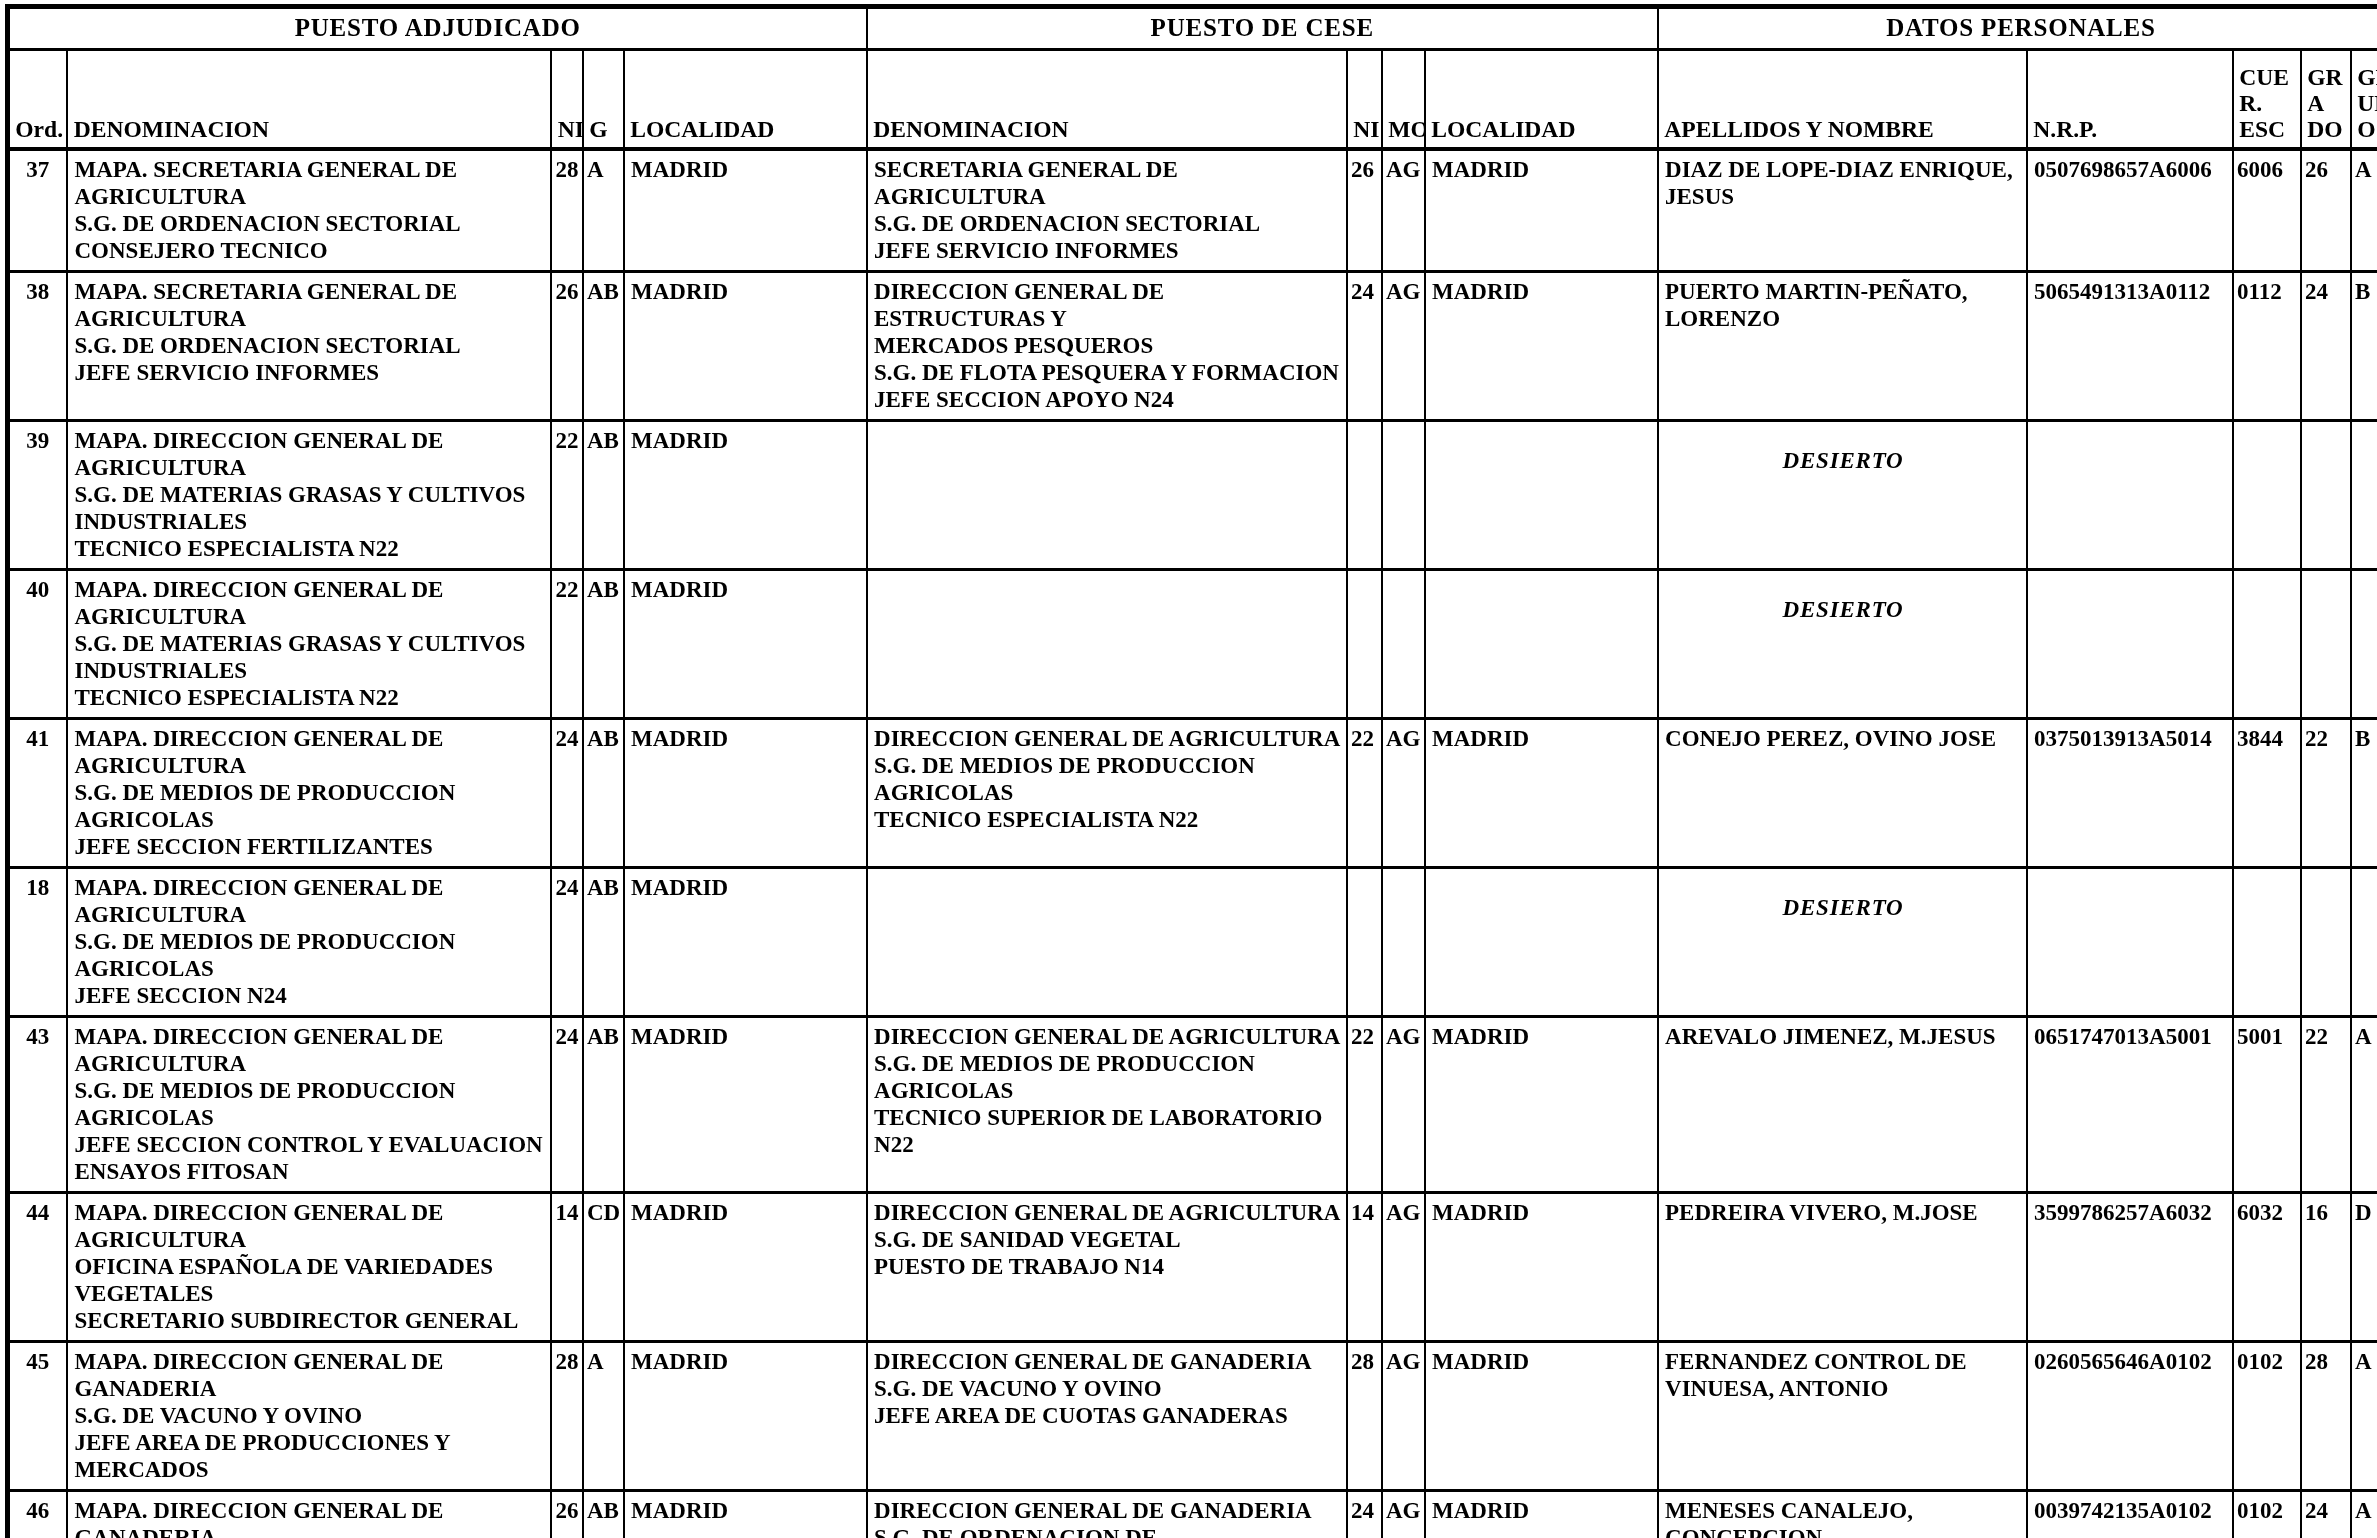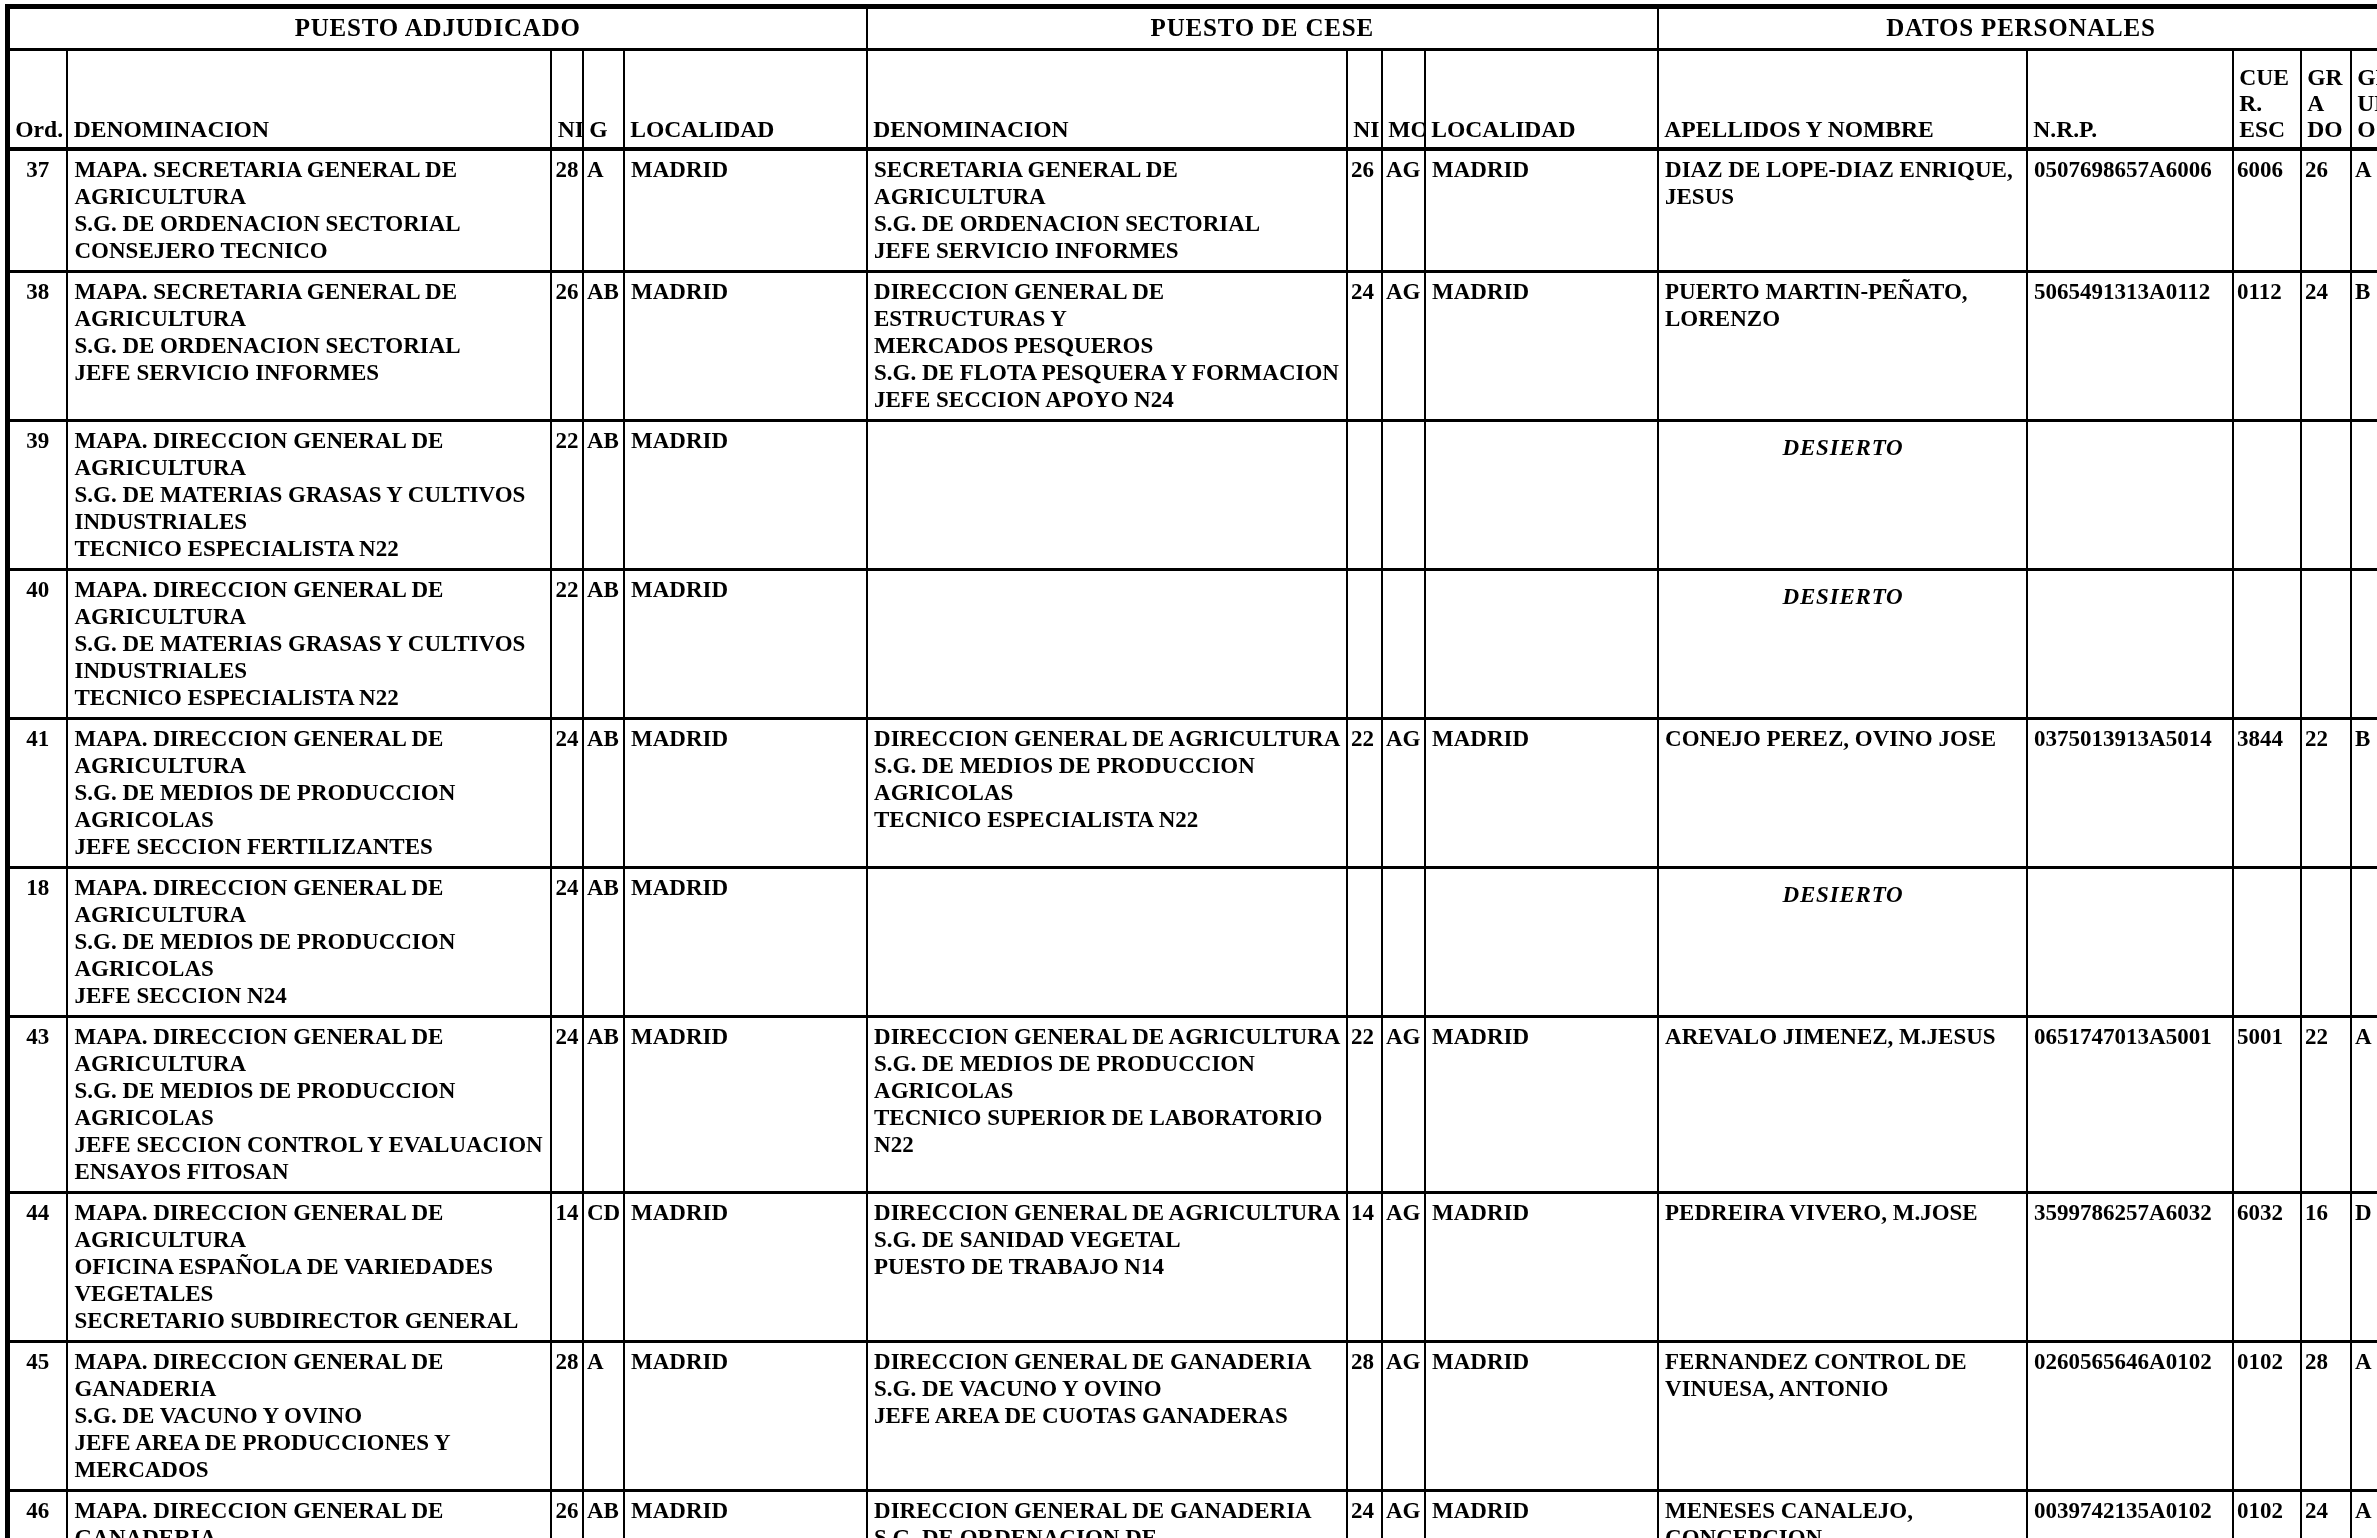--- a/index.html
+++ b/index.html
@@ -86,21 +86,21 @@
   tbody td.pre {
     white-space: pre-line;
   }
   tbody td.narrow-cell {
     padding-left: 3.2px;
     padding-right: 1.6px;
   }
   tbody td.desierto-cell {
     font-style: italic;
     text-align: center;
-    padding-top: 12px;
+    padding-top: 25px;
     letter-spacing: 0.8px;
   }
 </style>
 </head>
 <body>
 
 <div class="page">
   <table class="roster">
     <colgroup>
       <col class="c-ord">

